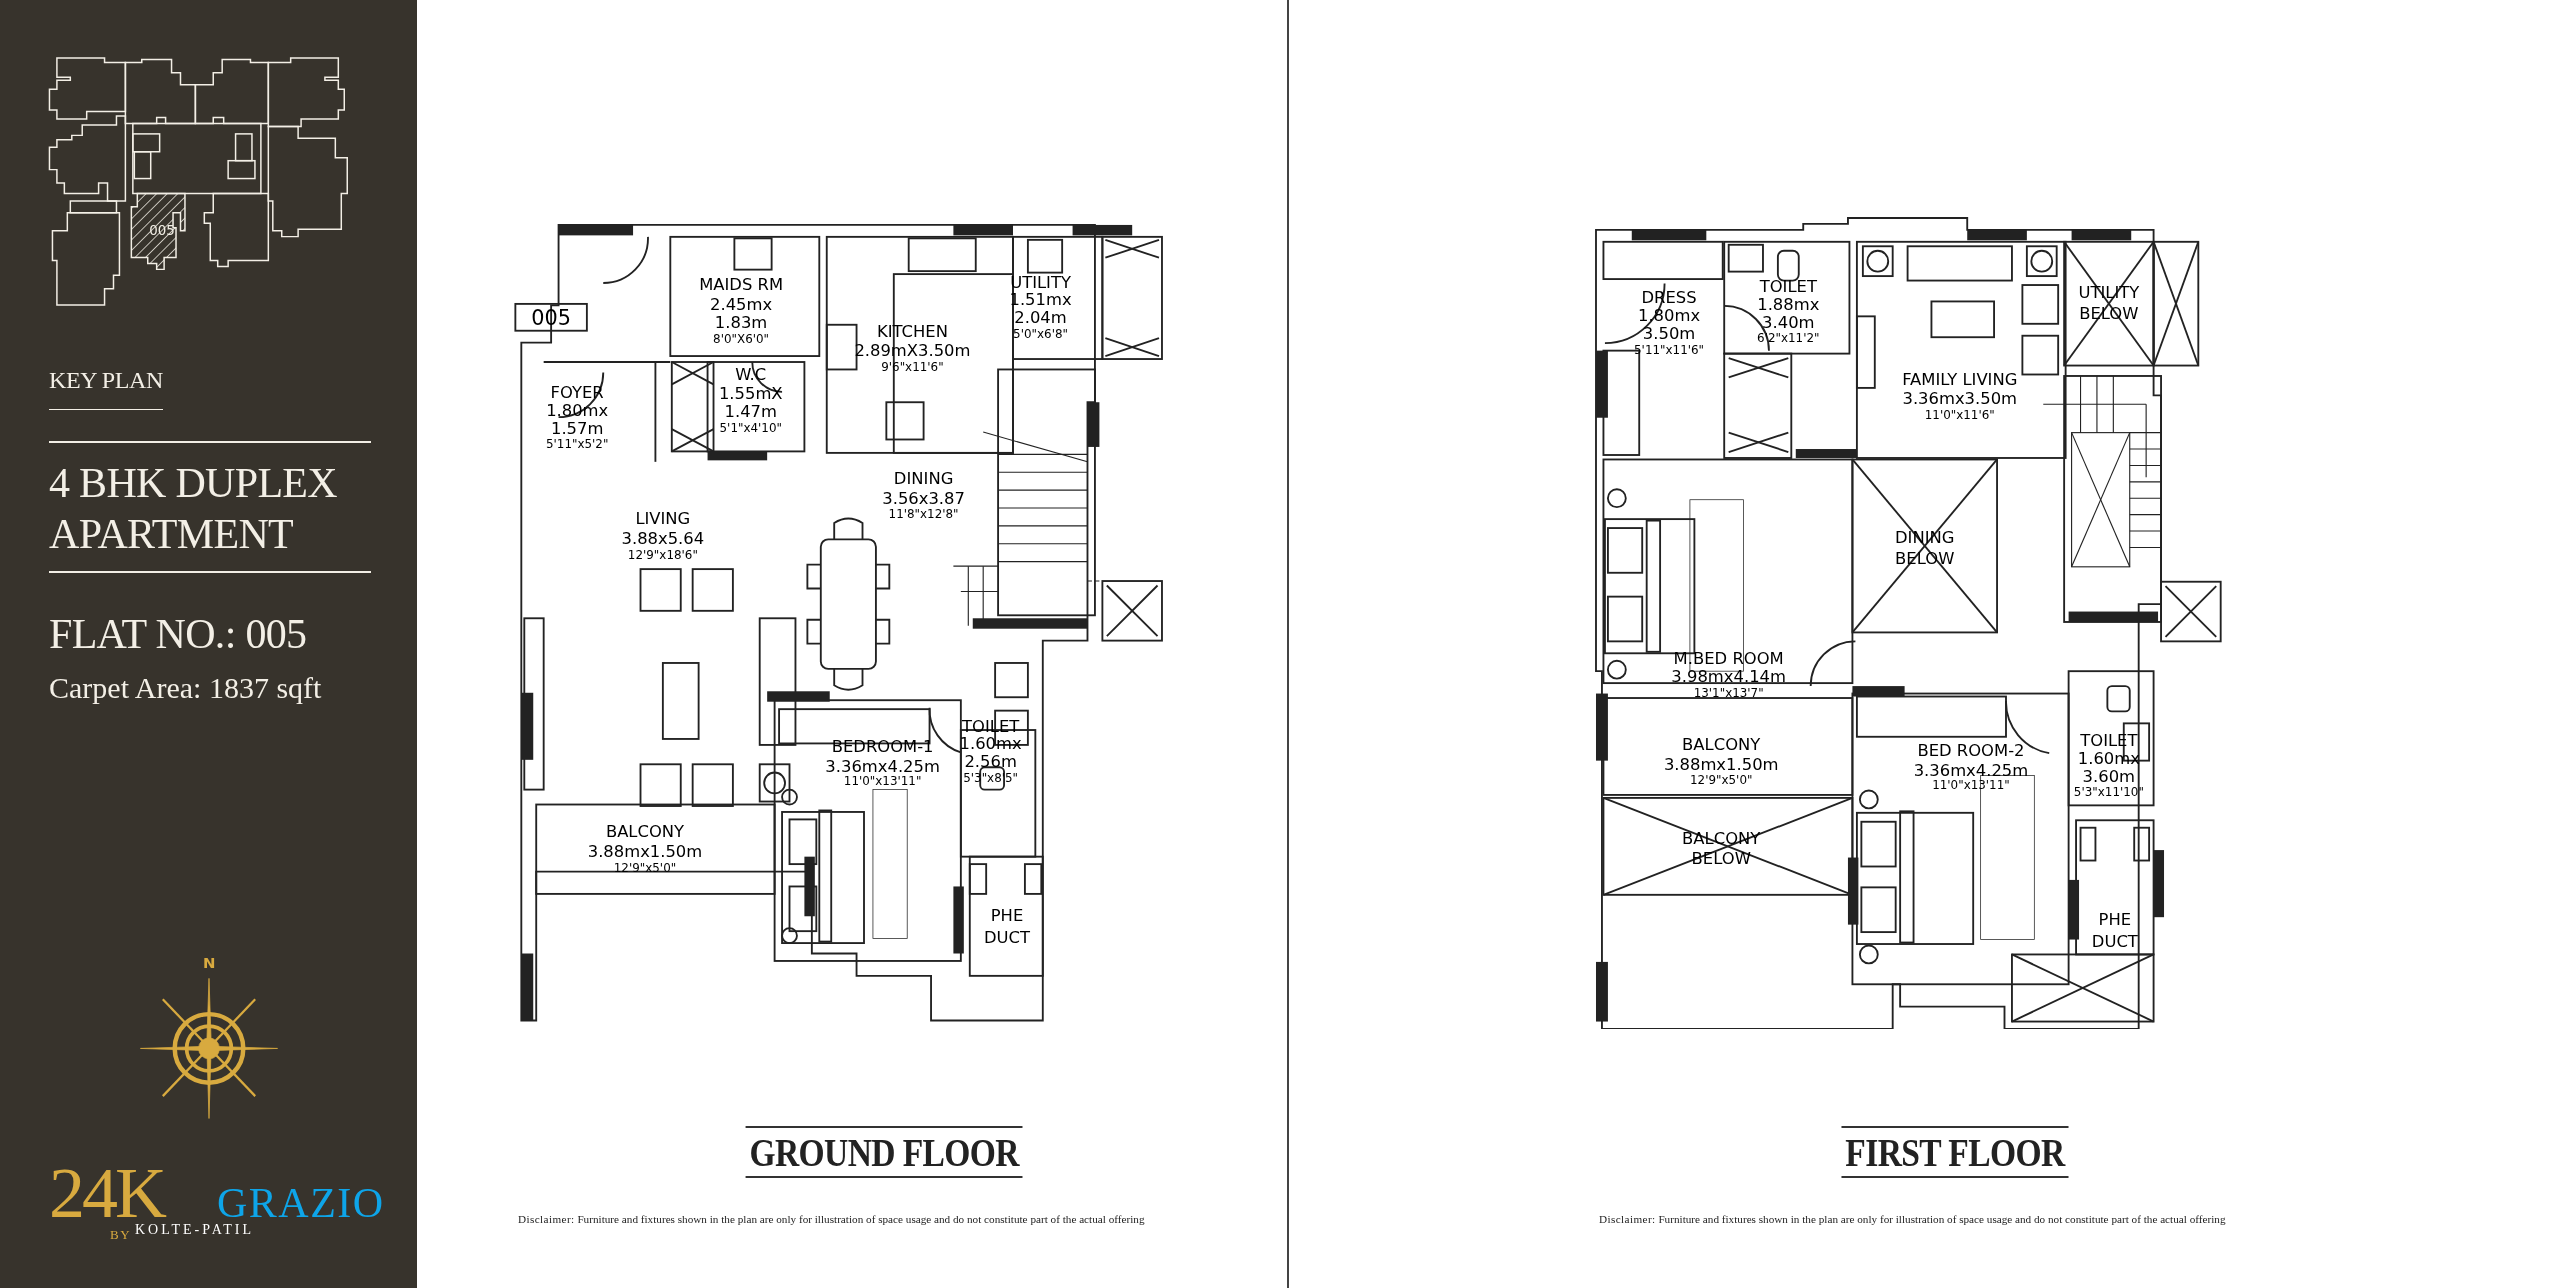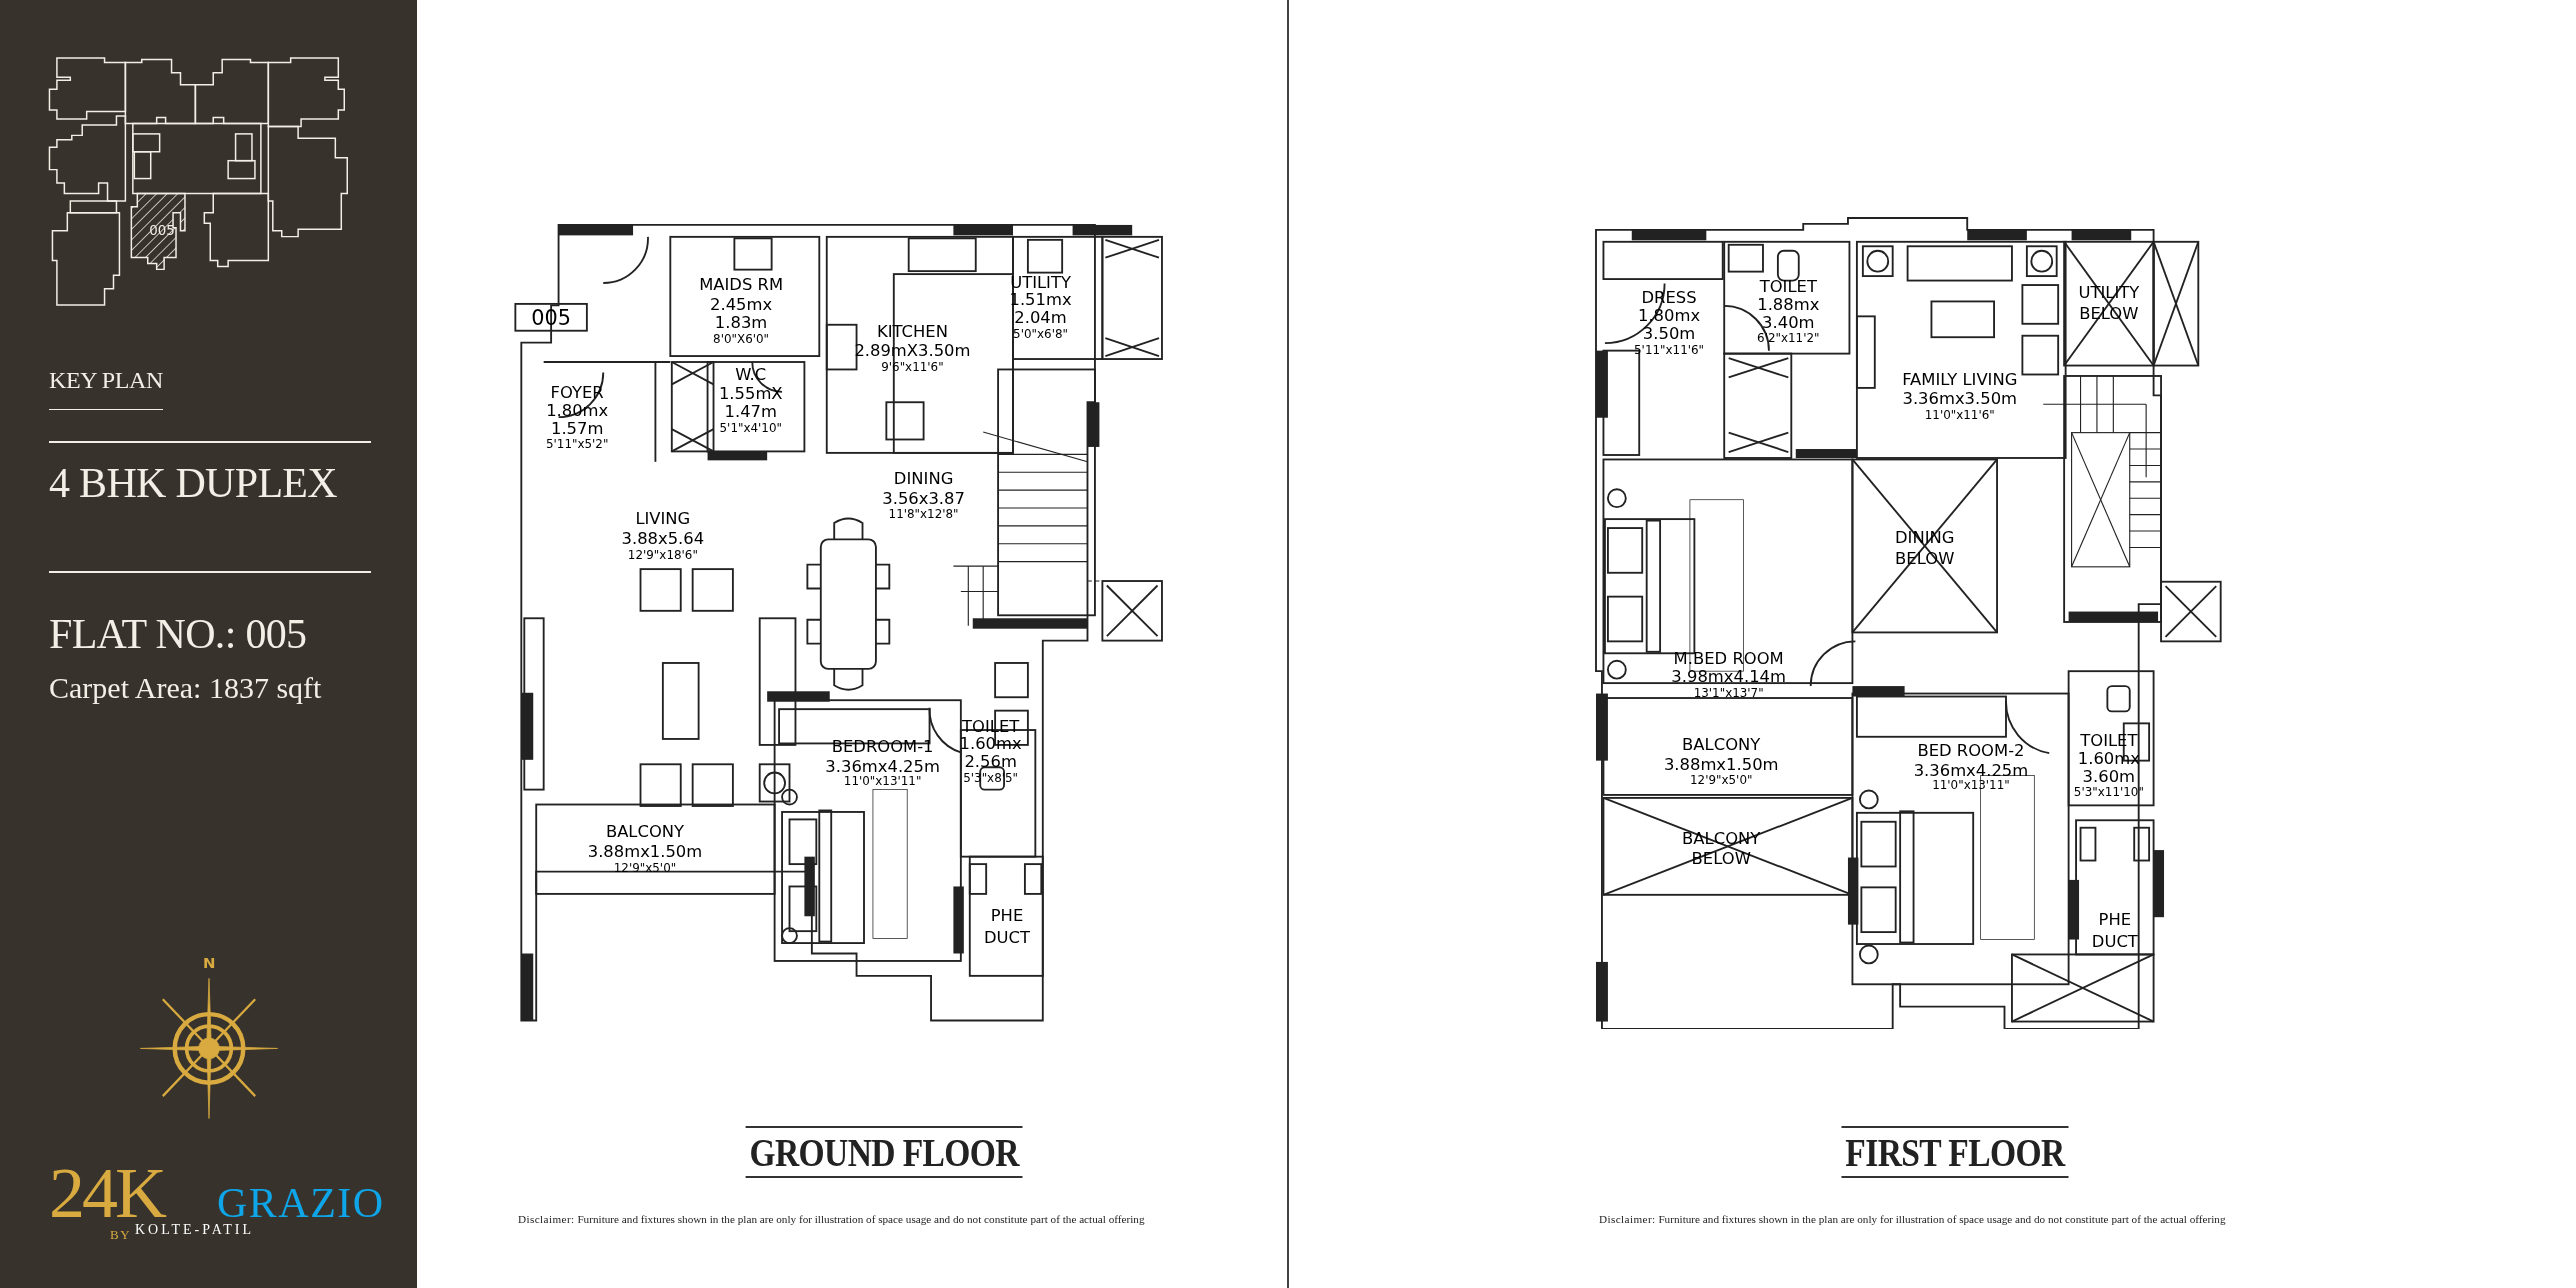--- a/index.html
+++ b/index.html
@@ -62,20 +62,21 @@
 
       <path d="M124 190 H188 V240 H182 V216 H172 V236 H176 V276 H160 V292 H150 V284 H138 V276 H116 V208 H124 Z" fill="url(#hatch)"></path>
     </g>
     <text x="140" y="246" fill="#f3efe6" font-size="18" font-family="DejaVu Sans, sans-serif">005</text>
   </svg>
 
   <div class="kp-label serif">KEY PLAN</div>
   <div class="rule" style="top:441px"></div>
   <div class="apt-title serif">
     <div>4 BHK DUPLEX</div>
+    <div>APARTMENT</div>
   </div>
   <div class="rule" style="top:571px"></div>
   <div class="flat-no serif">FLAT NO.: 005</div>
   <div class="carpet serif">Carpet Area: 1837 sqft</div>
 
   <svg class="compass" viewBox="0 0 220 240">
     <text x="102" y="28" fill="#d8aa3f" font-size="20" font-weight="bold" font-family="DejaVu Sans, sans-serif">N</text>
     <g stroke="#d8aa3f" fill="#d8aa3f">
       <polygon points="110,42 113,130 110,230 107,130"></polygon>
       <polygon points="18,136 110,133 202,136 110,139"></polygon>

